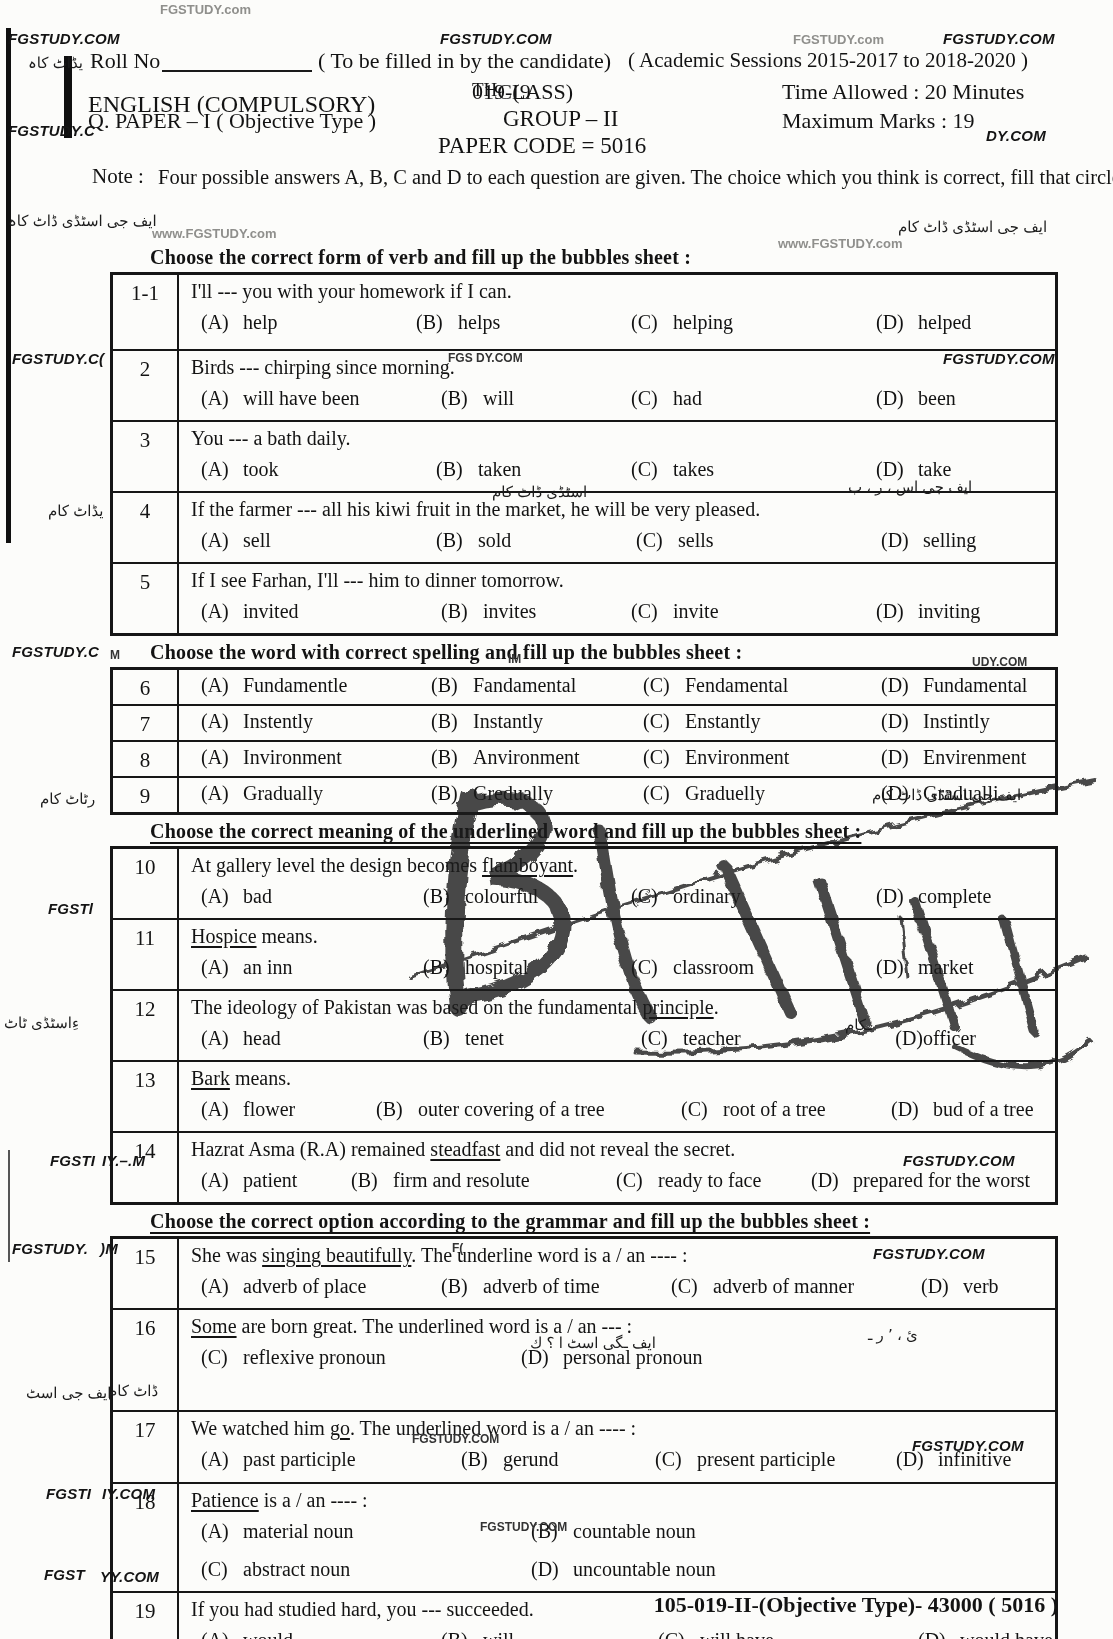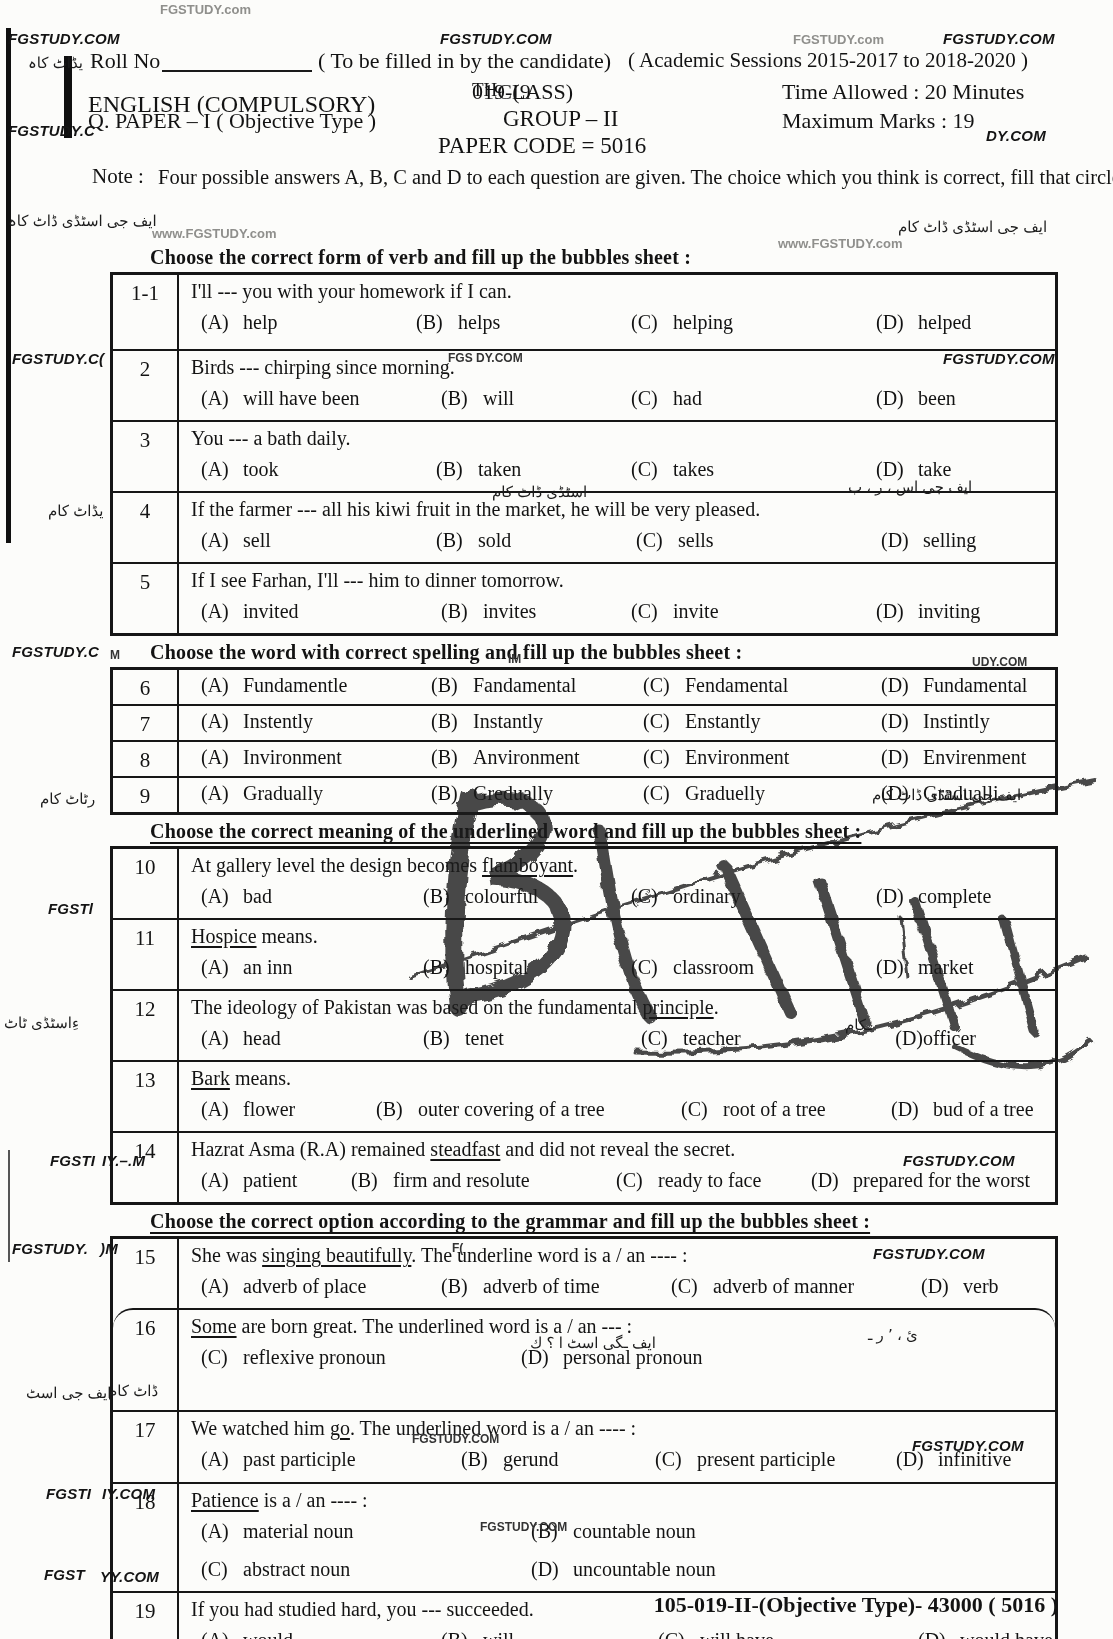--- a/index.html
+++ b/index.html
@@ -252,21 +252,21 @@
           <div class="qcell">
             <div class="qline"><span>She was </span><span class="u">singing beautifully</span><span>.  The underline word is a / an ----  :</span></div>
             <div class="opts">
               <span class="opt" style="left: 10px;"><span class="optl">(A)</span><span>adverb of place</span></span>
               <span class="opt" style="left: 250px;"><span class="optl">(B)</span><span>adverb of time</span></span>
               <span class="opt" style="left: 480px;"><span class="optl">(C)</span><span>adverb of manner</span></span>
               <span class="opt" style="left: 730px;"><span class="optl">(D)</span><span>verb</span></span>
             </div>
           </div>
         </div>
-        <div class="qrow" style="min-height: 100px; border-radius: 20px;">
+        <div class="qrow" style="min-height: 100px;">
           <div class="qnum">16</div>
           <div class="qcell">
             <div class="qline"><span class="u">Some</span><span> are born great.  The underlined word is a / an ---  :</span></div>
             <div class="opts">
               <span class="opt" style="left: 10px;"><span class="optl">(C)</span><span>reflexive pronoun</span></span>
               <span class="opt" style="left: 330px;"><span class="optl">(D)</span><span>personal pronoun</span></span>
             </div>
           </div>
         </div>
         <div class="qrow" style="min-height: 70px;">

